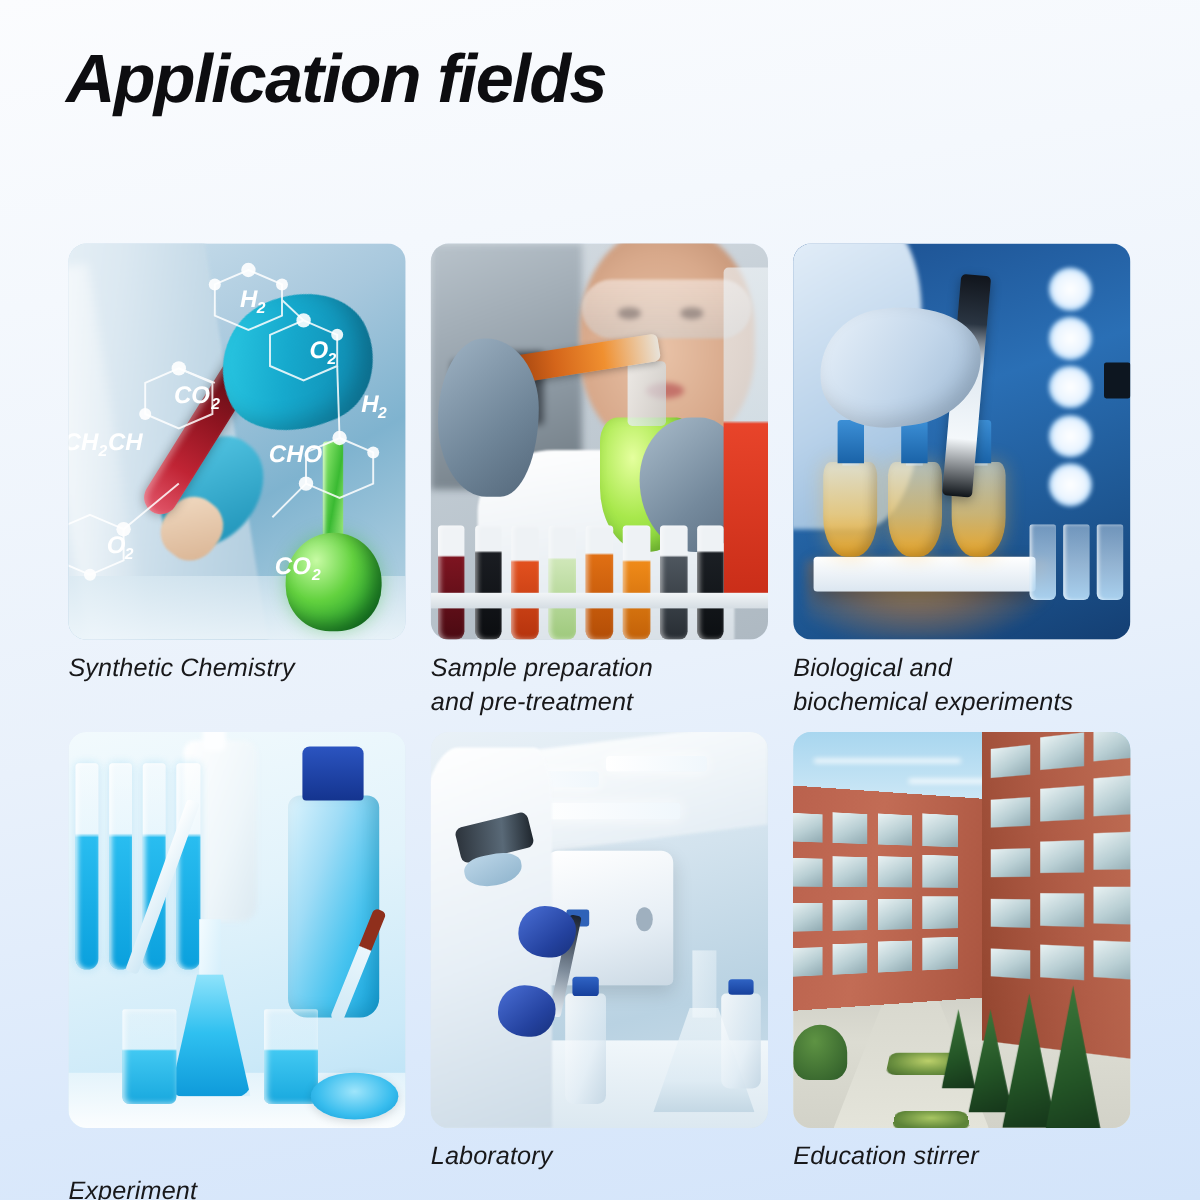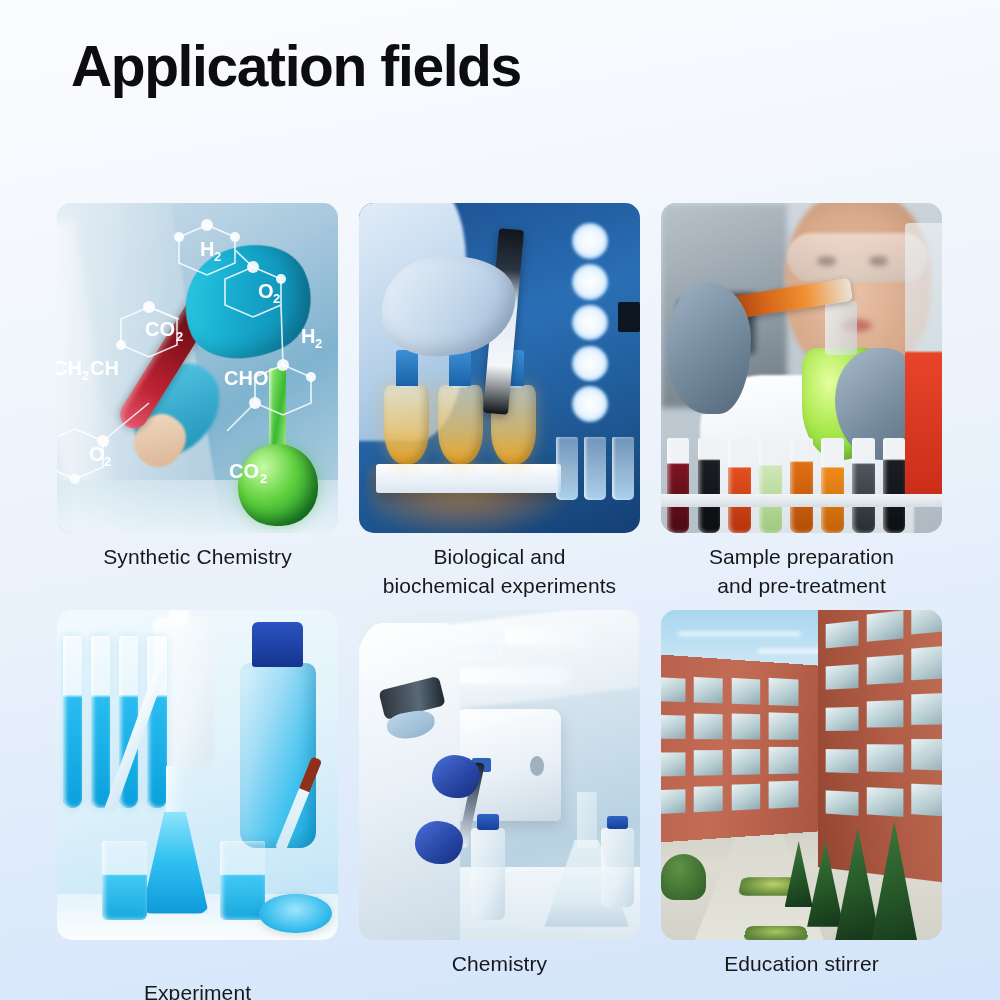--- a/index.html
+++ b/index.html
@@ -2,21 +2,21 @@
 <html><head>
 <meta charset="utf-8">
 <style>
   * { box-sizing: border-box; margin: 0; padding: 0; }
   html, body { width: 1000px; height: 1000px; }
   body {
     font-family: "Liberation Sans", sans-serif;
     background: linear-gradient(170deg, #fbfcfe 0%, #f4f8fd 22%, #e9f1fb 55%, #dbe9fb 80%, #d3e4fa 100%);
     overflow: hidden;
   }
-  .page { width: 1000px; height: 1000px; position: relative; padding: 0 71px; }
+  .page { width: 1000px; height: 1000px; position: relative; padding: 0 55px; font-style: italic; }
 
   
   .title {
     font-size: 57px;
     font-weight: 700;
     letter-spacing: -1.4px;
     color: #0d0d10;
     line-height: 1;
     padding-top: 38px;
   }
@@ -43,21 +43,20 @@
   .thumb {
     width: 281px; height: 330px;
     border-radius: 15px;
     overflow: hidden;
     position: relative;
     background: #dfeaf5;
   }
   .caption {
     font-size: 21px;
     color: #18181a;
-    text-align: center;
     line-height: 29px;
     padding-top: 9px;
     letter-spacing: 0.1px;
   }
   .scene { position: absolute; inset: 0; }
 
   
   .t1 { background: linear-gradient(150deg,#cfe2ee 0%,#a8c8dd 35%,#7fb3cf 62%,#bcd7e6 100%); }
   .t1 .coat {
     position: absolute; left:-18%; top:-8%; width:68%; height:120%;
@@ -500,56 +499,20 @@
               </g>
             </svg>
           </div>
         </div>
       </div>
       <div class="caption">Synthetic Chemistry</div>
     </div>
 
     <div class="cell">
       <div class="thumb">
-        <div class="scene t3">
-          <div class="lights">
-            <i style="top:0%"></i>
-              <i style="top:20%"></i>
-              <i style="top:40%"></i>
-            <i style="top:60%"></i>
-              <i style="top:80%"></i>
-          </div>
-          <div class="blk"></div>
-          <div class="coat3"></div>
-          <div class="glowfloor"></div>
-          <div class="stand"></div>
-          <div class="eflask" style="left:9%;">
-              <div class="neck"></div>
-              <div class="cap"></div>
-            </div>
-          <div class="eflask" style="left:28%;">
-              <div class="neck"></div>
-              <div class="cap"></div>
-            </div>
-          <div class="eflask" style="left:47%;">
-              <div class="neck"></div>
-              <div class="cap"></div>
-            </div>
-          <div class="vial" style="right:22%;"></div>
-          <div class="vial" style="right:12%;"></div>
-          <div class="vial" style="right:2%;"></div>
-          <div class="pip"></div>
-          <div class="hand"></div>
-        </div>
-      </div>
-      <div class="caption"><span>Biological and</span><br><span>biochemical experiments</span></div>
-    </div>
-
-    <div class="cell">
-      <div class="thumb">
         <div class="scene t2">
           <div class="bgshelf">
               <i></i>
               <i></i>
             </div>
           <div class="face">
             <span class="eye"></span>
               <span class="eye r"></span>
               <span class="lip"></span>
           </div>
@@ -571,20 +534,56 @@
             <div class="tube" style="left:79%; background:linear-gradient(180deg,#eef2f5 0%,#eef2f5 22%,#1b1f24 24%,#0c0f12 100%);"></div>
             <div class="base"></div>
           </div>
         </div>
       </div>
       <div class="caption"><span>Sample preparation</span><br><span>and pre-treatment</span></div>
     </div>
 
     <div class="cell">
       <div class="thumb">
+        <div class="scene t3">
+          <div class="lights">
+            <i style="top:0%"></i>
+              <i style="top:20%"></i>
+              <i style="top:40%"></i>
+            <i style="top:60%"></i>
+              <i style="top:80%"></i>
+          </div>
+          <div class="blk"></div>
+          <div class="coat3"></div>
+          <div class="glowfloor"></div>
+          <div class="stand"></div>
+          <div class="eflask" style="left:9%;">
+              <div class="neck"></div>
+              <div class="cap"></div>
+            </div>
+          <div class="eflask" style="left:28%;">
+              <div class="neck"></div>
+              <div class="cap"></div>
+            </div>
+          <div class="eflask" style="left:47%;">
+              <div class="neck"></div>
+              <div class="cap"></div>
+            </div>
+          <div class="vial" style="right:22%;"></div>
+          <div class="vial" style="right:12%;"></div>
+          <div class="vial" style="right:2%;"></div>
+          <div class="pip"></div>
+          <div class="hand"></div>
+        </div>
+      </div>
+      <div class="caption"><span>Biological and</span><br><span>biochemical experiments</span></div>
+    </div>
+
+    <div class="cell">
+      <div class="thumb">
         <div class="scene t4">
           <div class="bottleW"></div>
           <div class="tt" style="left:2%;"></div>
           <div class="tt" style="left:12%;"></div>
           <div class="tt" style="left:22%;"></div>
           <div class="tt" style="left:32%;"></div>
           <div class="table"></div>
           <div class="reagent">
               <div class="cap"></div>
             </div>
@@ -625,21 +624,21 @@
               <div class="cap"></div>
             </div>
           <div class="suit"></div>
           <div class="visor"></div>
           <div class="mask"></div>
           <div class="pip5"></div>
           <div class="glove5" style="left:26%; top:44%;"></div>
           <div class="glove5" style="left:20%; top:64%;"></div>
         </div>
       </div>
-      <div class="caption">Chemistry</div>
+      <div class="caption">Laboratory</div>
     </div>
 
     <div class="cell">
       <div class="thumb">
         <div class="scene t6">
           <div class="sky">
             <i style="left:6%;  top:26%; width:44%;"></i>
             <i style="left:34%; top:46%; width:40%;"></i>
             <i style="left:12%; top:64%; width:30%;"></i>
           </div>

